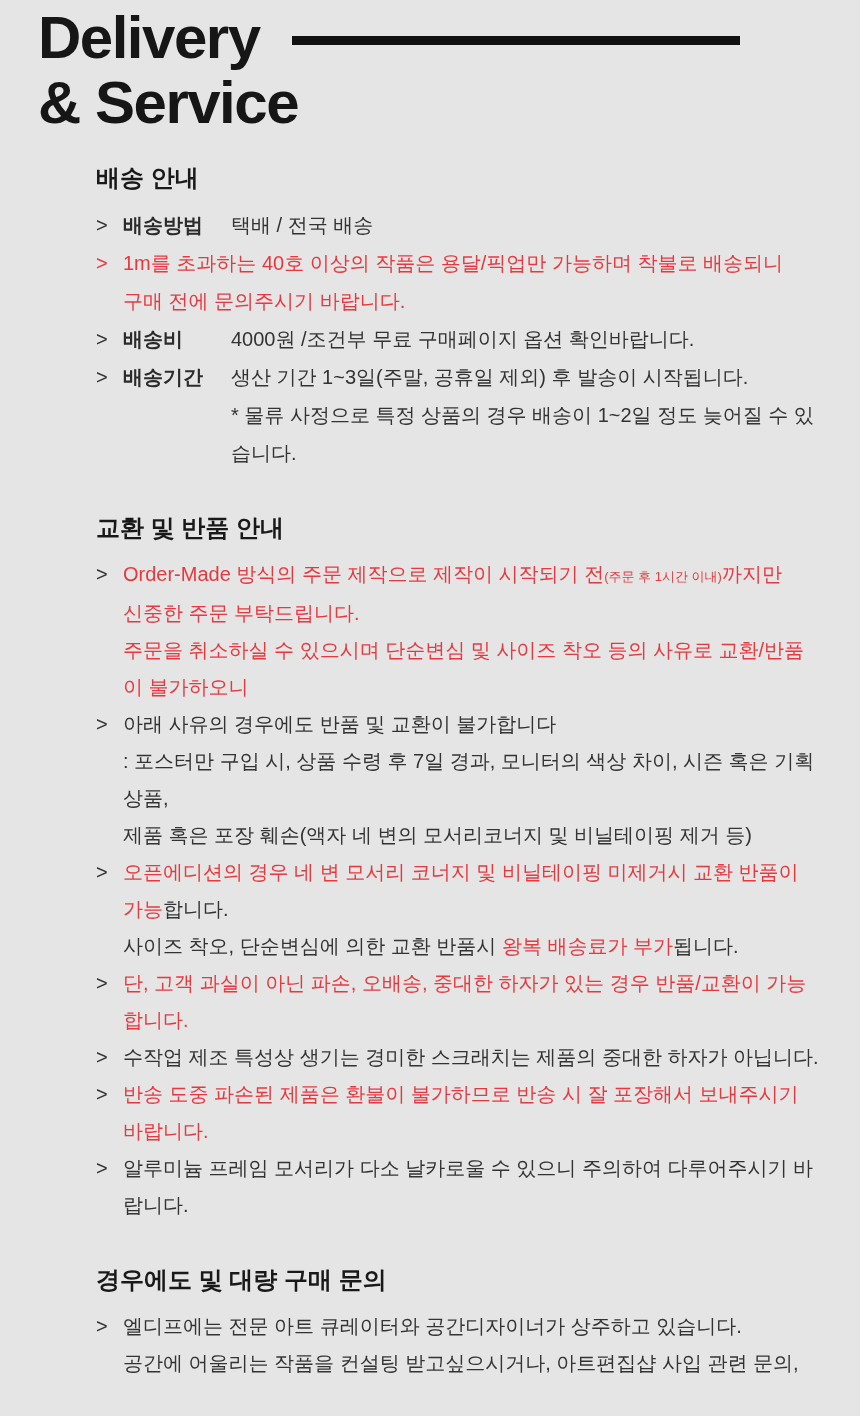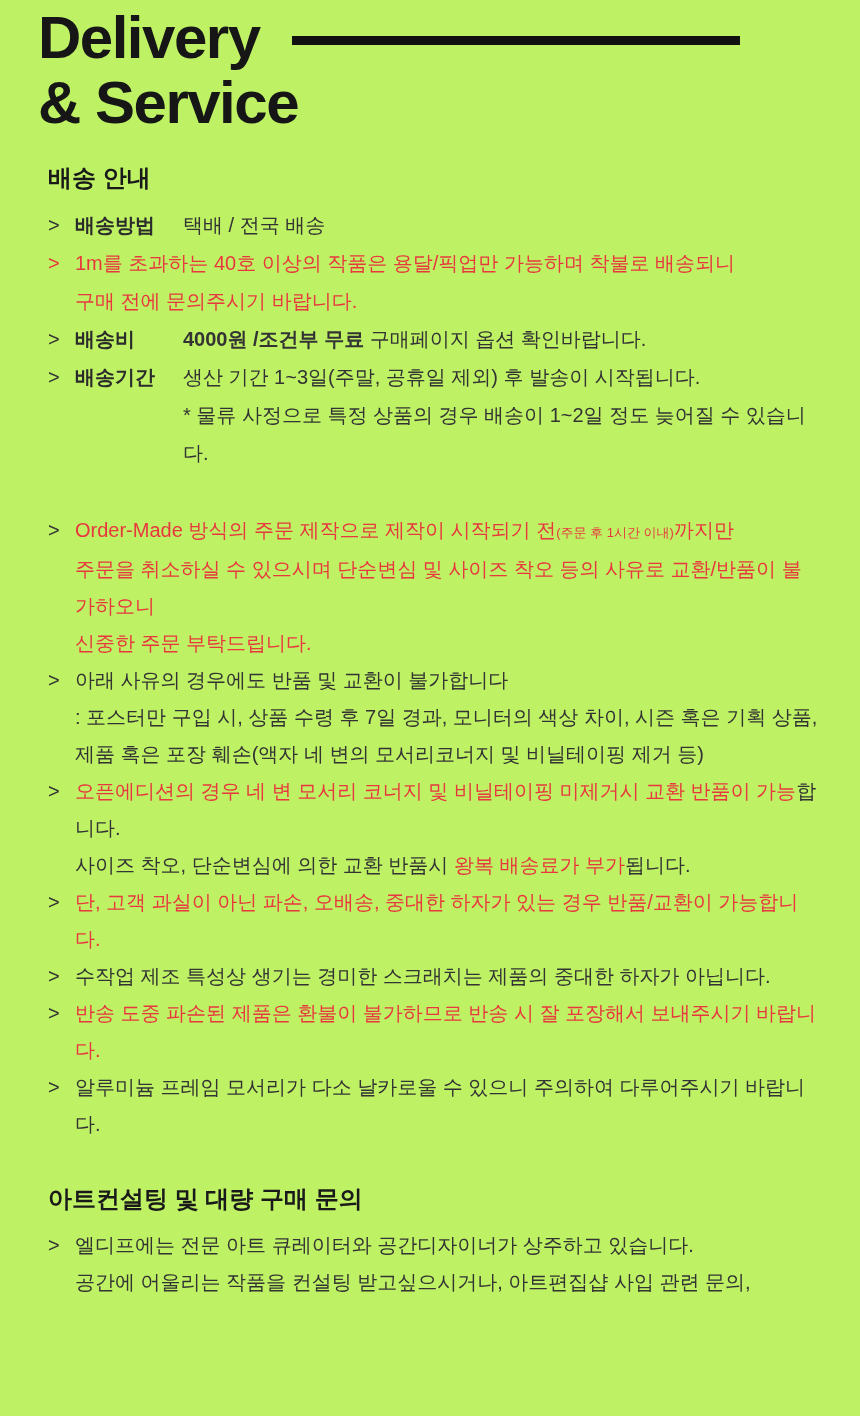--- a/index.html
+++ b/index.html
@@ -8,53 +8,53 @@
     --head:#191919;
     --logo:#2a211e;
   }
   html,body{margin:0;padding:0;background:#ffffff;}
   body{
     width:860px;
     font-family:"Liberation Sans","DejaVu Sans",sans-serif;
     color:var(--ink);
     -webkit-font-smoothing:antialiased;
   }
-  .page{width:860px;height:1416px;overflow:hidden;background:#bef264;position:relative;}
+  .page{width:860px;height:1416px;overflow:hidden;background:#e5e5e5;position:relative;}
 
   
   .header{padding:6px 0 0 38px;}
   .title{
     font-size:60px;font-weight:700;color:#161616;
     letter-spacing:-1.5px;line-height:1.08;margin:0;
   }
   .header-row{display:flex;align-items:center;}
   .rule{height:9px;background:#111;flex:0 0 448px;margin-left:32px;margin-top:4px;}
 
   
-  .sec{padding-left:48px;padding-right:40px;}
+  .sec{padding-left:48px;padding-right:40px;margin-left:48px;}
   .sec-heading{
     font-size:24px;font-weight:700;color:var(--head);
     margin:0 0 12px 0;
   }
   .sec-shipping{margin-top:26px;}
   .sec-returns{margin-top:40px;}
   .sec-consulting{margin-top:40px;}
 
   .srow{display:flex;font-size:20px;line-height:38px;}
   .srow .b{flex:0 0 27px;}
   .srow .lbl{flex:0 0 108px;font-weight:700;color:#2b2b2b;}
   .srow .val{flex:1;}
 
   .item{display:flex;font-size:20px;line-height:37px;}
   .item .b{flex:0 0 27px;}
   .item .txt{flex:1;}
 
   .red{color:var(--red);}
   .blk{color:var(--ink);}
-  .bold{font-weight:700;}
+  .bold{font-weight:400;}
   .sm{font-size:13px;}
 </style>
 </head>
 <body>
 
 <div class="page">
 
   <div class="header">
     <div class="header-row">
       <h1 class="title">Delivery</h1>
@@ -101,27 +101,28 @@
       <span class="lbl"></span>
     </div>
     <div class="srow">
       <span class="b"></span>
       <span class="lbl"></span>
       <span class="val">* 물류 사정으로 특정 상품의 경우 배송이 1~2일 정도 늦어질 수 있습니다.</span>
     </div>
   </section>
 
   <section class="sec sec-returns">
+    <h2 class="sec-heading">교환 및 반품 안내</h2>
 
     <div class="item">
       <span class="b">&gt;</span>
       <span class="txt">
         <div><span class="red">Order-Made 방식의 주문 제작으로 제작이 시작되기 전</span><span class="red sm">(주문 후 1시간 이내)</span><span class="red">까지만</span></div>
+        <div class="red">신중한 주문 부탁드립니다.</div>
         <div class="red">주문을 취소하실 수 있으시며 단순변심 및 사이즈 착오 등의 사유로 교환/반품이 불가하오니</div>
-        <div class="red">신중한 주문 부탁드립니다.</div>
       </span>
     </div>
 
     <div class="item">
       <span class="b">&gt;</span>
       <span class="txt">
         <div>아래 사유의 경우에도 반품 및 교환이 불가합니다</div>
         <div>: 포스터만 구입 시, 상품 수령 후 7일 경과, 모니터의 색상 차이, 시즌 혹은 기획 상품,</div>
         <div>제품 혹은 포장 훼손(액자 네 변의 모서리코너지 및 비닐테이핑 제거 등)</div>
       </span>
@@ -150,21 +151,21 @@
       <span class="txt red">반송 도중 파손된 제품은 환불이 불가하므로 반송 시 잘 포장해서 보내주시기 바랍니다.</span>
     </div>
 
     <div class="item">
       <span class="b">&gt;</span>
       <span class="txt">알루미늄 프레임 모서리가 다소 날카로울 수 있으니 주의하여 다루어주시기 바랍니다.</span>
     </div>
   </section>
 
   <section class="sec sec-consulting">
-    <h2 class="sec-heading">아트컨설팅 및 대량 구매 문의</h2>
+    <h2 class="sec-heading">경우에도 및 대량 구매 문의</h2>
     <div class="item">
       <span class="b">&gt;</span>
       <span class="txt">
         <div>엘디프에는 전문 아트 큐레이터와 공간디자이너가 상주하고 있습니다.</div>
         <div>공간에 어울리는 작품을 컨설팅 받고싶으시거나, 아트편집샵 사입 관련 문의,</div>
 
       </span>
     </div>
   </section>
 

